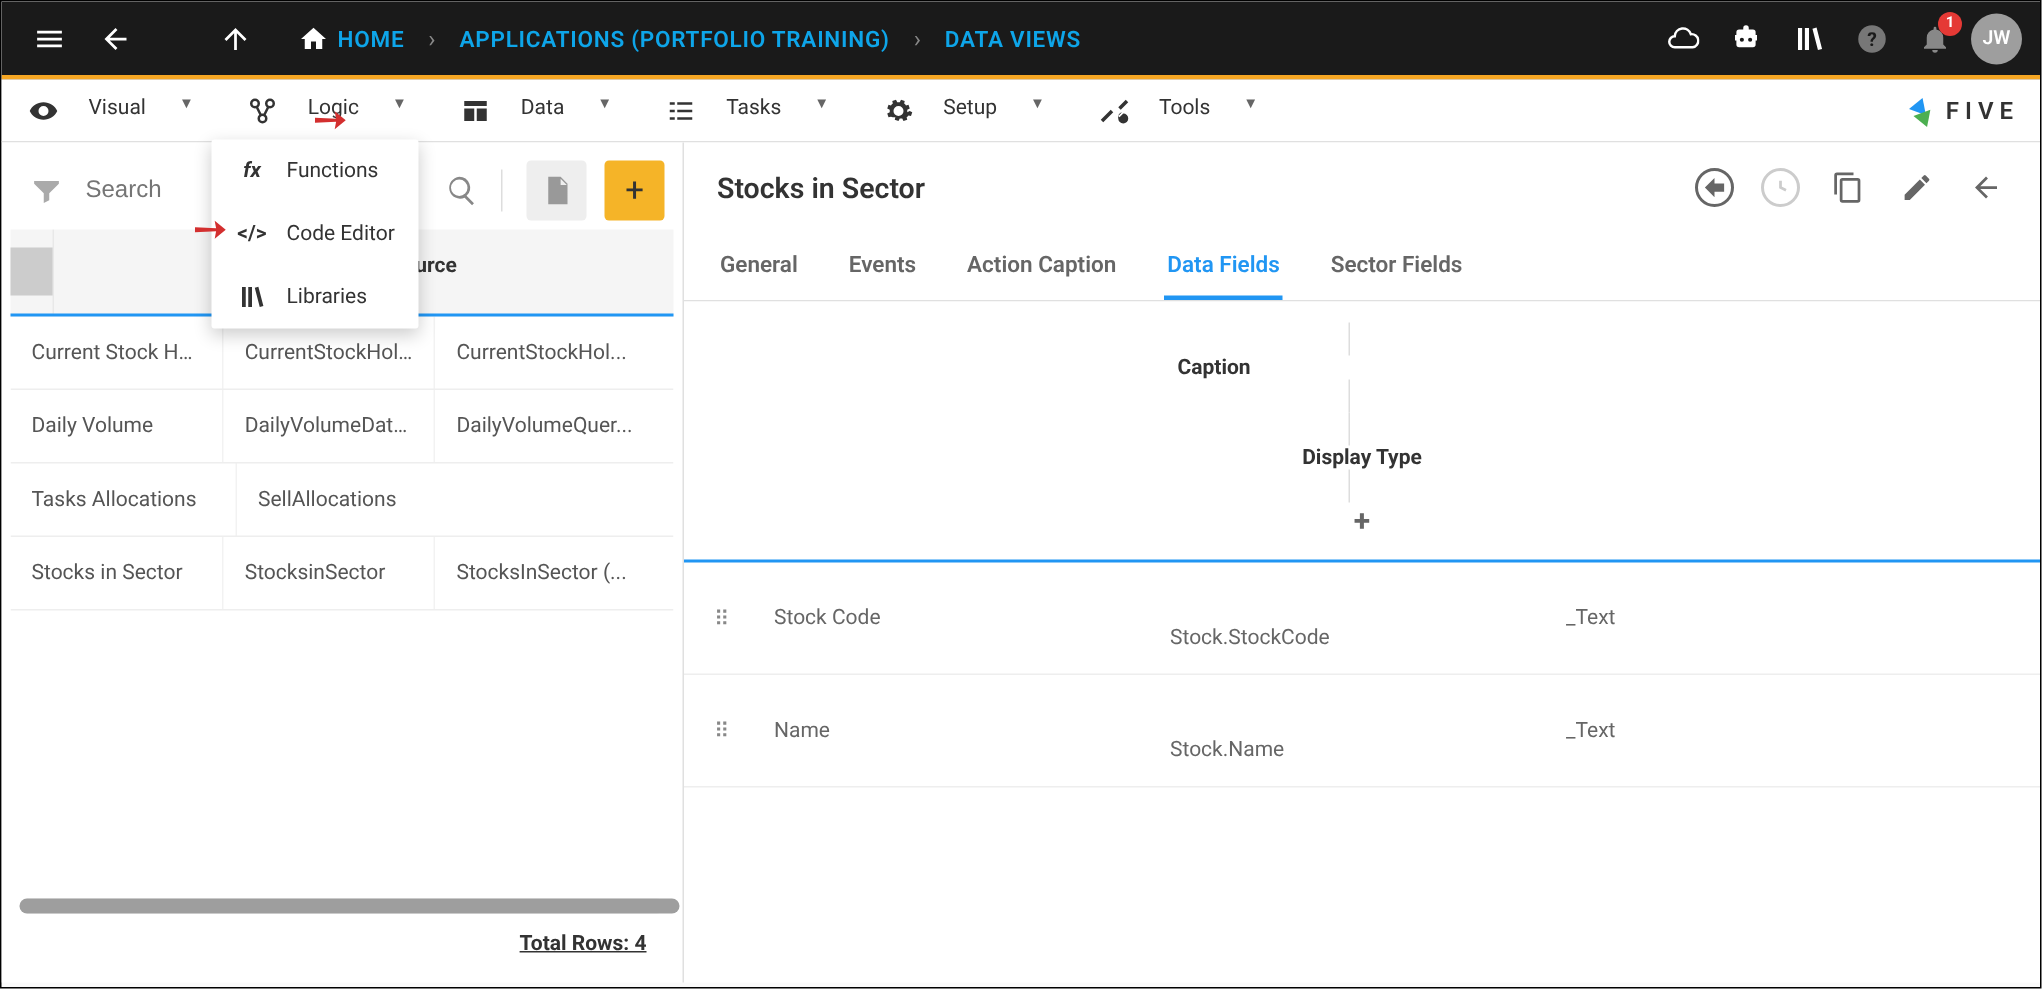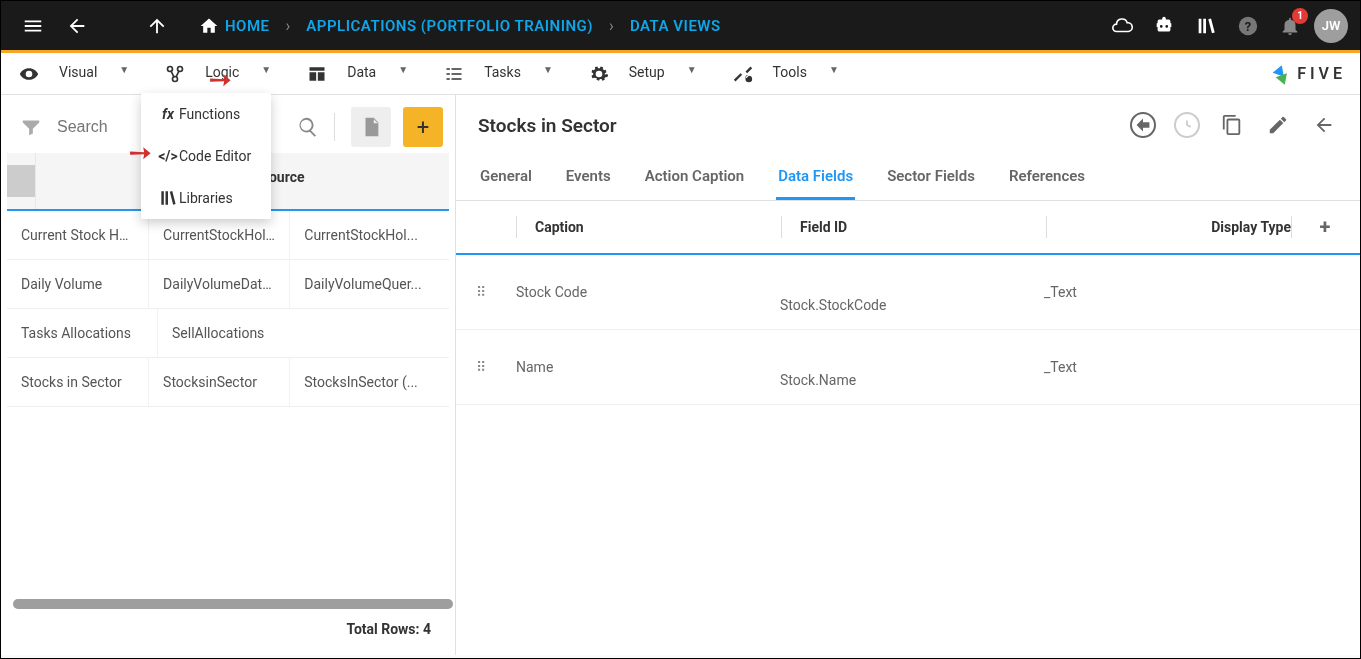--- a/index.html
+++ b/index.html
@@ -23,21 +23,21 @@
     .menuitem { display: flex; align-items: flex-start; gap: 20px; cursor: pointer; padding: 6px 4px; font-size: 14px; color: #333; }
     .menuitem .mi-ic { width: 20px; height: 20px; fill: #333; }
     .menuitem .caret { font-size: 10px; color: #666; margin-left: 2px; }
     .brand { margin-left: auto; display: flex; align-items: center; gap: 6px; font-weight: 600; letter-spacing: 4px; color: #333; font-size: 16px; }
     .brand-logo { width: 22px; height: 22px; position: relative; }
     .brand-logo::before { content: ""; position: absolute; width: 0; height: 0; border-left: 6px solid transparent; border-right: 6px solid transparent; border-bottom: 10px solid #2196f3; top: 2px; left: 5px; transform: rotate(20deg);}
     .brand-logo::after { content: ""; position: absolute; width: 0; height: 0; border-left: 6px solid transparent; border-right: 6px solid transparent; border-top: 10px solid #4caf50; bottom: 0; right: 2px; transform: rotate(-20deg);}
 
     
     .dropdown { position: absolute; top: 92px; left: 140px; background: #fff; box-shadow: 0 4px 12px rgba(0,0,0,.2); border-radius: 2px; min-width: 130px; z-index: 100; }
-    .dropdown .dd-item { display: flex; align-items: center; padding: 10px 16px; cursor: pointer; }
+    .dropdown .dd-item { display: flex; align-items: center; gap: 12px; padding: 10px 16px; cursor: pointer; }
     .dropdown .dd-ic { width: 22px; height: 22px; display: flex; align-items: center; justify-content: center; font-weight: 700; font-size: 14px; }
 
     
     .main { display: flex; height: calc(100% - 97px); }
     .leftpane { width: 455px; border-right: 1px solid #e0e0e0; display: flex; flex-direction: column; background: #fff; padding: 6px; }
     .search-row { display: flex; align-items: center; padding: 6px 6px; gap: 4px; height: 52px; }
     .search-row .filter-ic, .search-row .sr-ic { width: 36px; height: 36px; display: flex; align-items: center; justify-content: center; color: #888; cursor: pointer; }
     .search-row input { flex: 1; border: none; outline: none; font-size: 16px; color: #666; padding: 8px 4px; background: transparent; min-width: 0; }
     .search-row .srch-btn { margin-left: auto; }
     .search-row .doc-btn { width: 40px; height: 40px; background: #eeeeee; border-radius: 3px; display: flex; align-items: center; justify-content: center; color: #888; margin-left: 8px; }
@@ -50,37 +50,37 @@
     .col-ds { width: 170px; border-left: 1px solid rgba(0,0,0,0.05); }
     .col-name-hdr { width: 150px; border-left: 1px solid rgba(0,0,0,0.05); }
     .head-sep { width: 1px; background: #ccc; margin: 12px 0; }
 
     .grid-body { flex: 1; overflow-y: auto; }
     .grid-row { display: flex; border-bottom: 1px solid #eee; color: #555; cursor: pointer; }
 
     .hscroll { height: 10px; background: #eee; border-radius: 5px; margin: 6px 6px 0 6px; position: relative; }
     .hscroll .thumb { position: absolute; left: 0; top: 0; height: 10px; width: 440px; background: #9e9e9e; border-radius: 5px; }
 
-    .footer { text-align: right; padding: 12px 18px; font-weight: 700; color: #333; font-size: 14px; }
+    .footer { text-align: right; padding: 12px 18px; font-weight: 700; color: #333; font-size: 14px; text-decoration: underline; }
 
     .rightpane { flex: 1; display: flex; flex-direction: column; background: #fff; }
     .rp-head { display: flex; align-items: center; padding: 12px 22px; min-height: 60px; }
     .rp-title { font-size: 19px; font-weight: 600; color: #333; }
     .rp-actions { margin-left: auto; display: flex; align-items: center; gap: 18px; }
     .rp-actions .act { width: 28px; height: 28px; display: flex; align-items: center; justify-content: center; color: #666; cursor: pointer; }
     .rp-actions .act.disabled { color: #ccc; }
     .rp-actions svg { width: 22px; height: 22px; fill: currentColor; }
     .rp-actions .circ { border: 2px solid #666; border-radius: 50%; width: 26px; height: 26px; display: flex; align-items: center; justify-content: center; }
     .rp-actions .circ.disabled { border-color: #ccc; color: #ccc; }
 
     .tabs { display: flex; padding: 0 22px; gap: 30px; border-bottom: 1px solid #e0e0e0; }
     .tab { padding: 12px 2px; font-size: 15px; color: #666; cursor: pointer; border-bottom: 3px solid transparent; font-weight: 600; }
     .tab.active { color: #2196f3; border-bottom-color: #2196f3; }
 
-    .dfields-head { display: flex; padding: 14px 20px; border-bottom: 2px solid #2196f3; background: #fff; font-weight: 700; color: #333; align-items: center; }
+    .dfields-head { display: flex; padding: 14px 20px; border-bottom: 2px solid #2196f3; background: #fff; font-weight: 700; color: #333; align-items: center; flex-direction: column; }
     .dfields-head .spacer { width: 40px; }
     .dfields-head .sepv { width: 1px; height: 22px; background: #ddd; margin-right: 18px; }
     .dfields-head .caption { width: 246px; }
     .dfields-head .fieldid { width: 246px; }
     .dfields-head .disptype { flex: 1; text-align: right; }
     .dfields-head .add { width: 30px; text-align: center; color: #666; font-size: 20px; cursor: pointer; }
 
     .dfields-row { display: flex; padding: 16px 20px; border-bottom: 1px solid #eee; align-items: center; color: #666; }
     .dfields-row .drag { width: 40px; color: #888; cursor: grab; }
     .dfields-row .caption { width: 264px; }
@@ -319,29 +319,27 @@
           </div>
       </div>
     </div>
 
     <div class="tabs">
       <div class="tab">General</div>
       <div class="tab">Events</div>
       <div class="tab">Action Caption</div>
       <div class="tab active">Data Fields</div>
       <div class="tab">Sector Fields</div>
-      <div class="tab">References</div>
     </div>
 
     <div class="dfields-head">
       <div class="spacer"></div>
       <div class="sepv"></div>
       <div class="caption">Caption</div>
       <div class="sepv"></div>
-      <div class="fieldid">Field ID</div>
       <div class="sepv"></div>
       <div class="disptype">Display Type</div>
       <div class="sepv"></div>
       <div class="add">+</div>
     </div>
 
     <div class="dfields-row">
       <div class="drag">⠿</div>
       <div class="caption">Stock Code</div>
       <div class="fieldid">Stock.StockCode</div>

